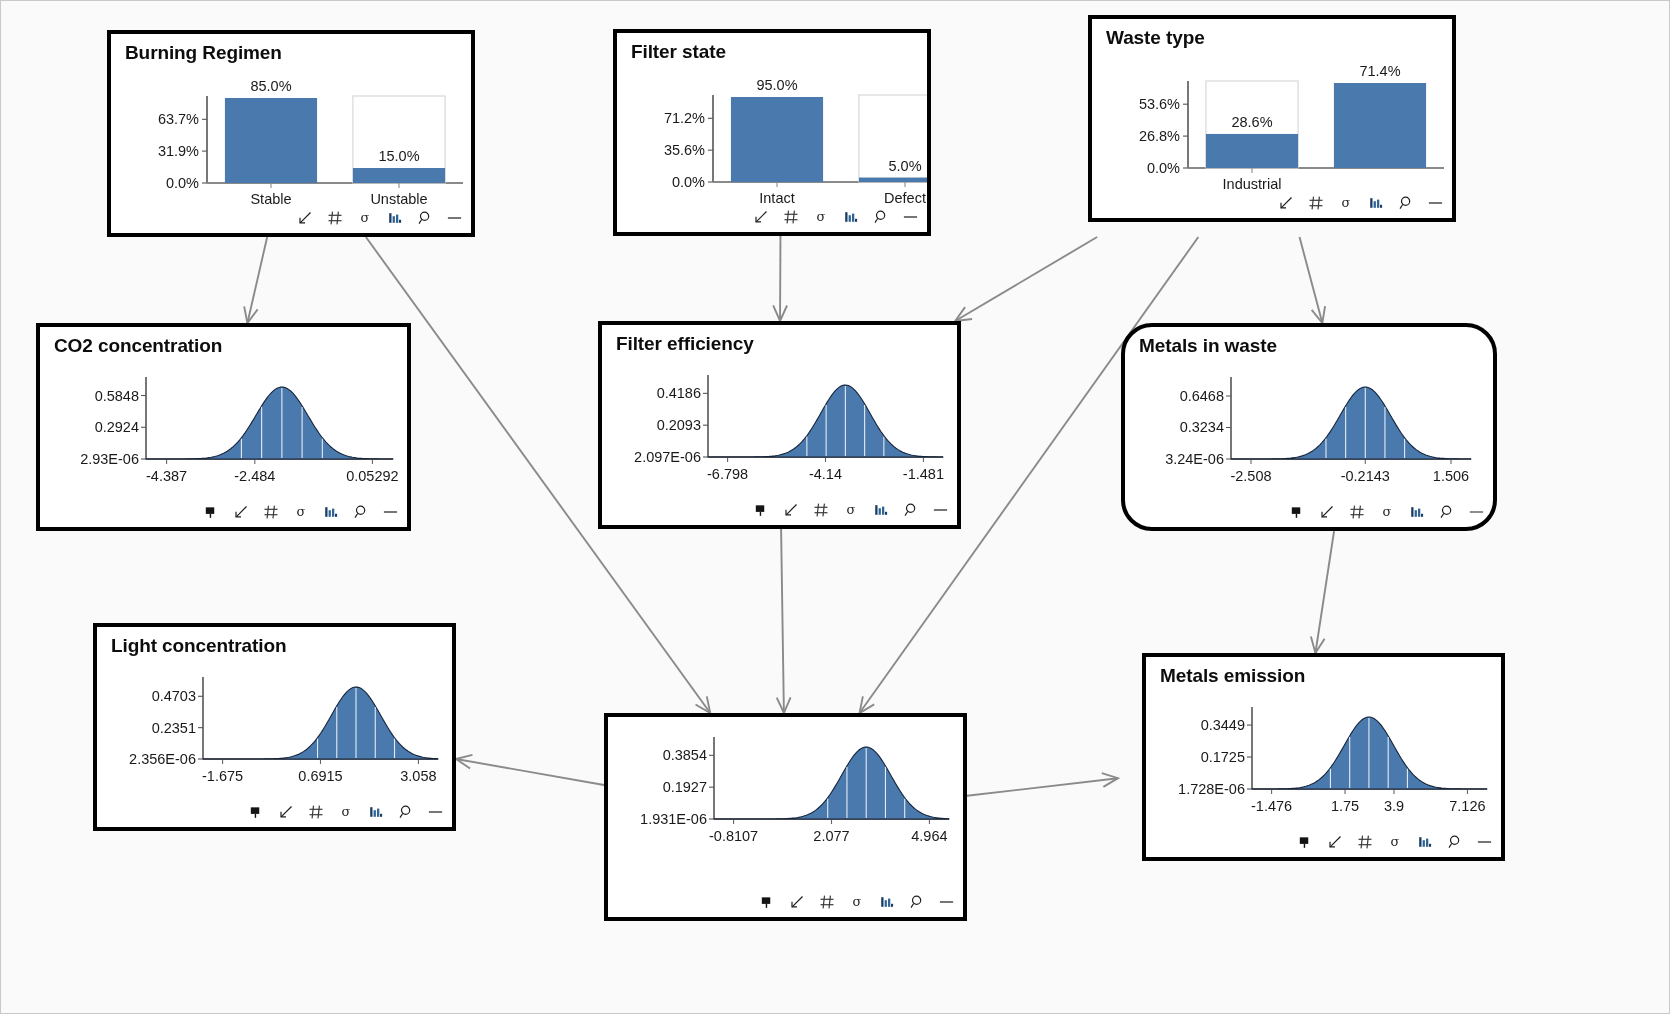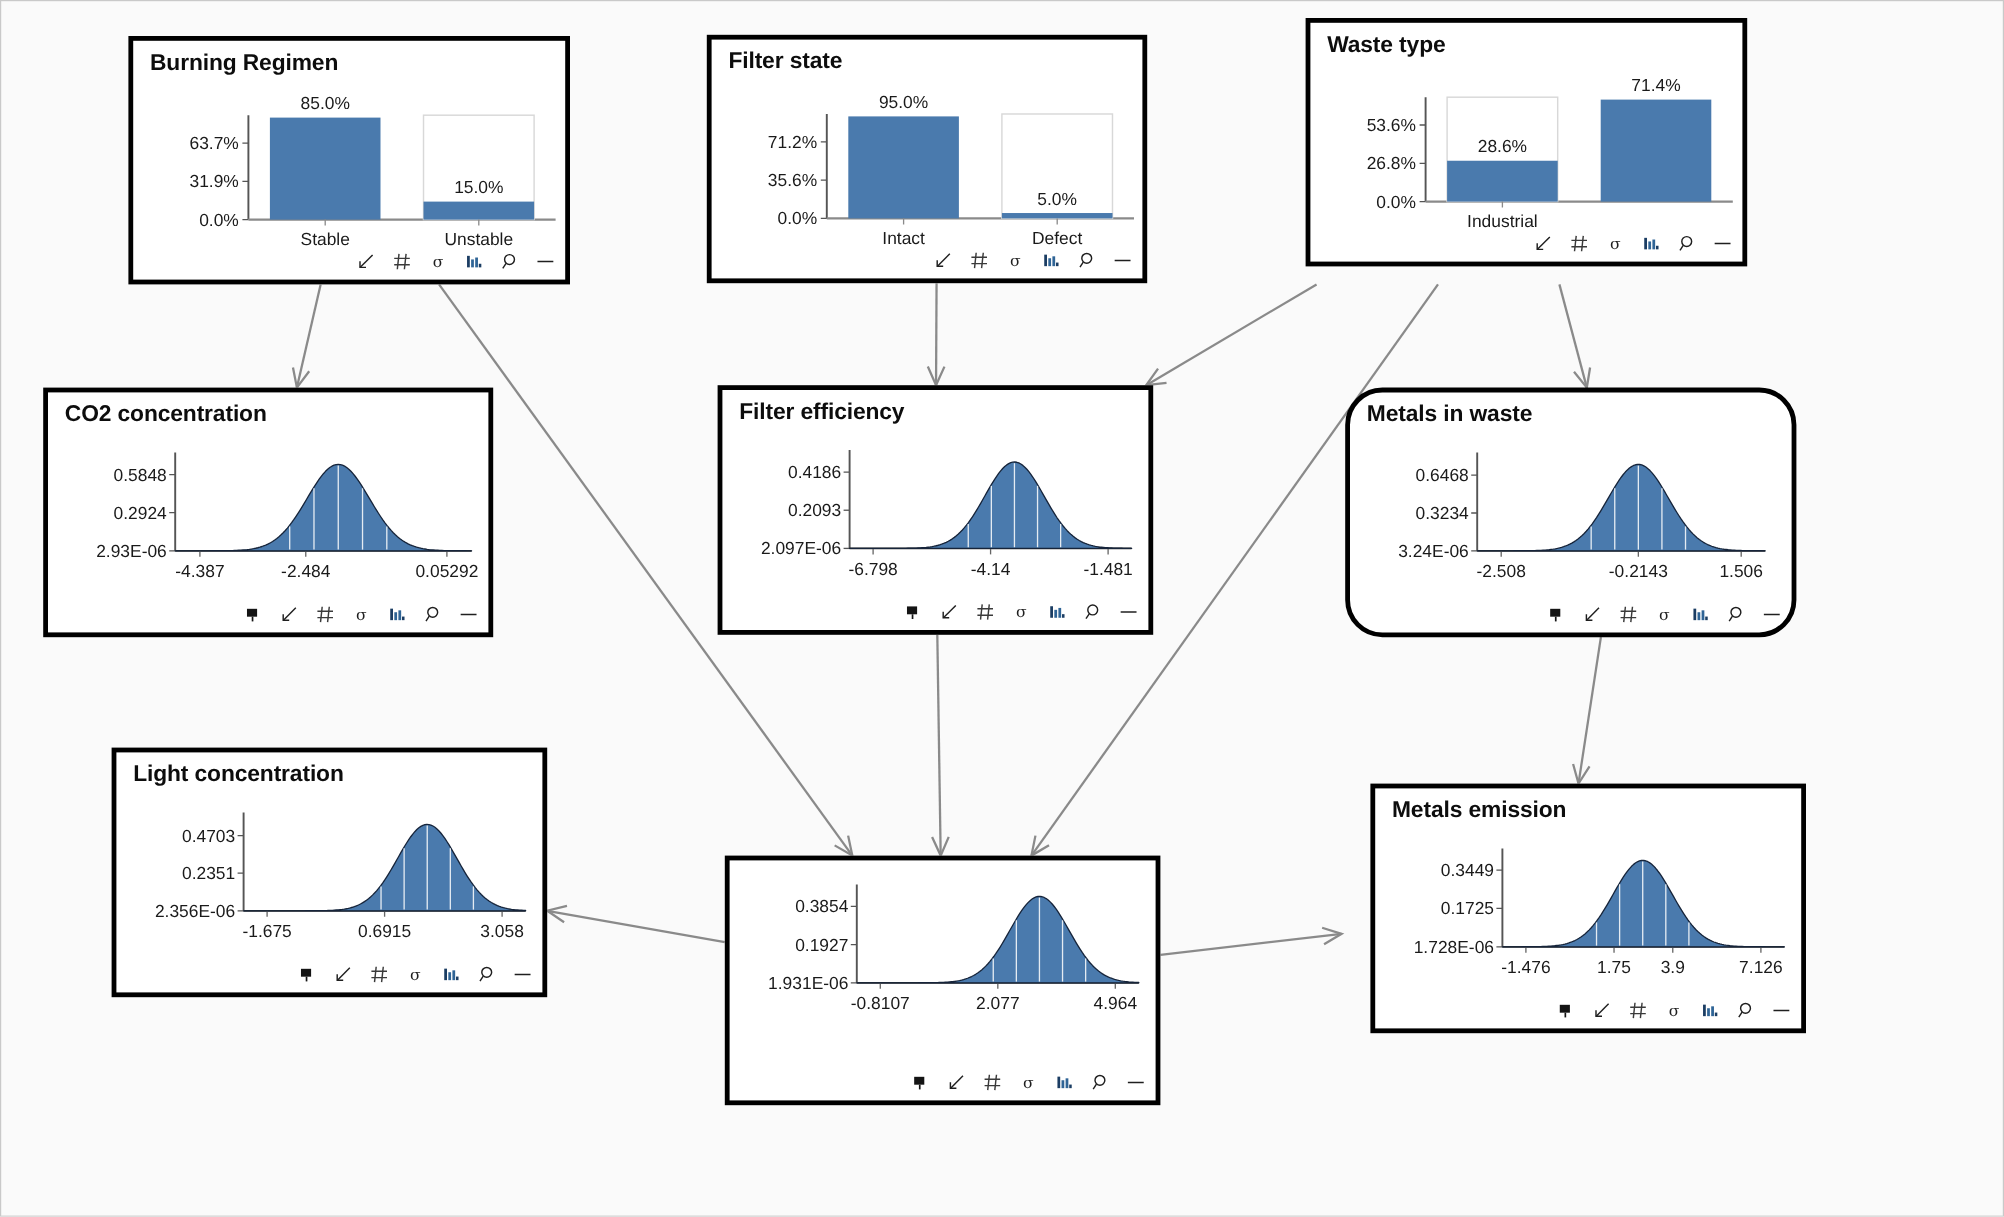--- a/index.html
+++ b/index.html
@@ -161,21 +161,21 @@
               </g>
             </svg>
           </span>
           <span class="tb-icon">
             <svg width="18" height="16" viewBox="0 0 18 16">
               <line x1="2" y1="8" x2="16" y2="8" stroke="#1f1f1f" stroke-width="1.3"></line>
             </svg>
           </span>
         </div>
       </div>
-      <div class="node" style="left: 588px; top: 28px; width: 367px; height: 207px;">
+      <div class="node" style="left: 612px; top: 28px; width: 318px; height: 207px;">
         <div class="node-title">Filter state</div>
         <div class="plot-wrap">
           <svg class="plot-svg" width="366" height="149" viewBox="0 0 366 149">
             <text x="88" y="60.294736842105266" text-anchor="end" font-family="Liberation Sans, sans-serif" font-size="14.5" fill="#1a1a1a">71.2%</text>
             <line x1="91" y1="55.294736842105266" x2="96" y2="55.294736842105266" stroke="#555" stroke-width="1.1"></line>
             <text x="88" y="92.14736842105263" text-anchor="end" font-family="Liberation Sans, sans-serif" font-size="14.5" fill="#1a1a1a">35.6%</text>
             <line x1="91" y1="87.14736842105263" x2="96" y2="87.14736842105263" stroke="#555" stroke-width="1.1"></line>
             <text x="88" y="124" text-anchor="end" font-family="Liberation Sans, sans-serif" font-size="14.5" fill="#1a1a1a">0.0%</text>
             <line x1="91" y1="119" x2="96" y2="119" stroke="#555" stroke-width="1.1"></line>
             <line x1="96" y1="32" x2="96" y2="119" stroke="#555" stroke-width="1.6"></line>

